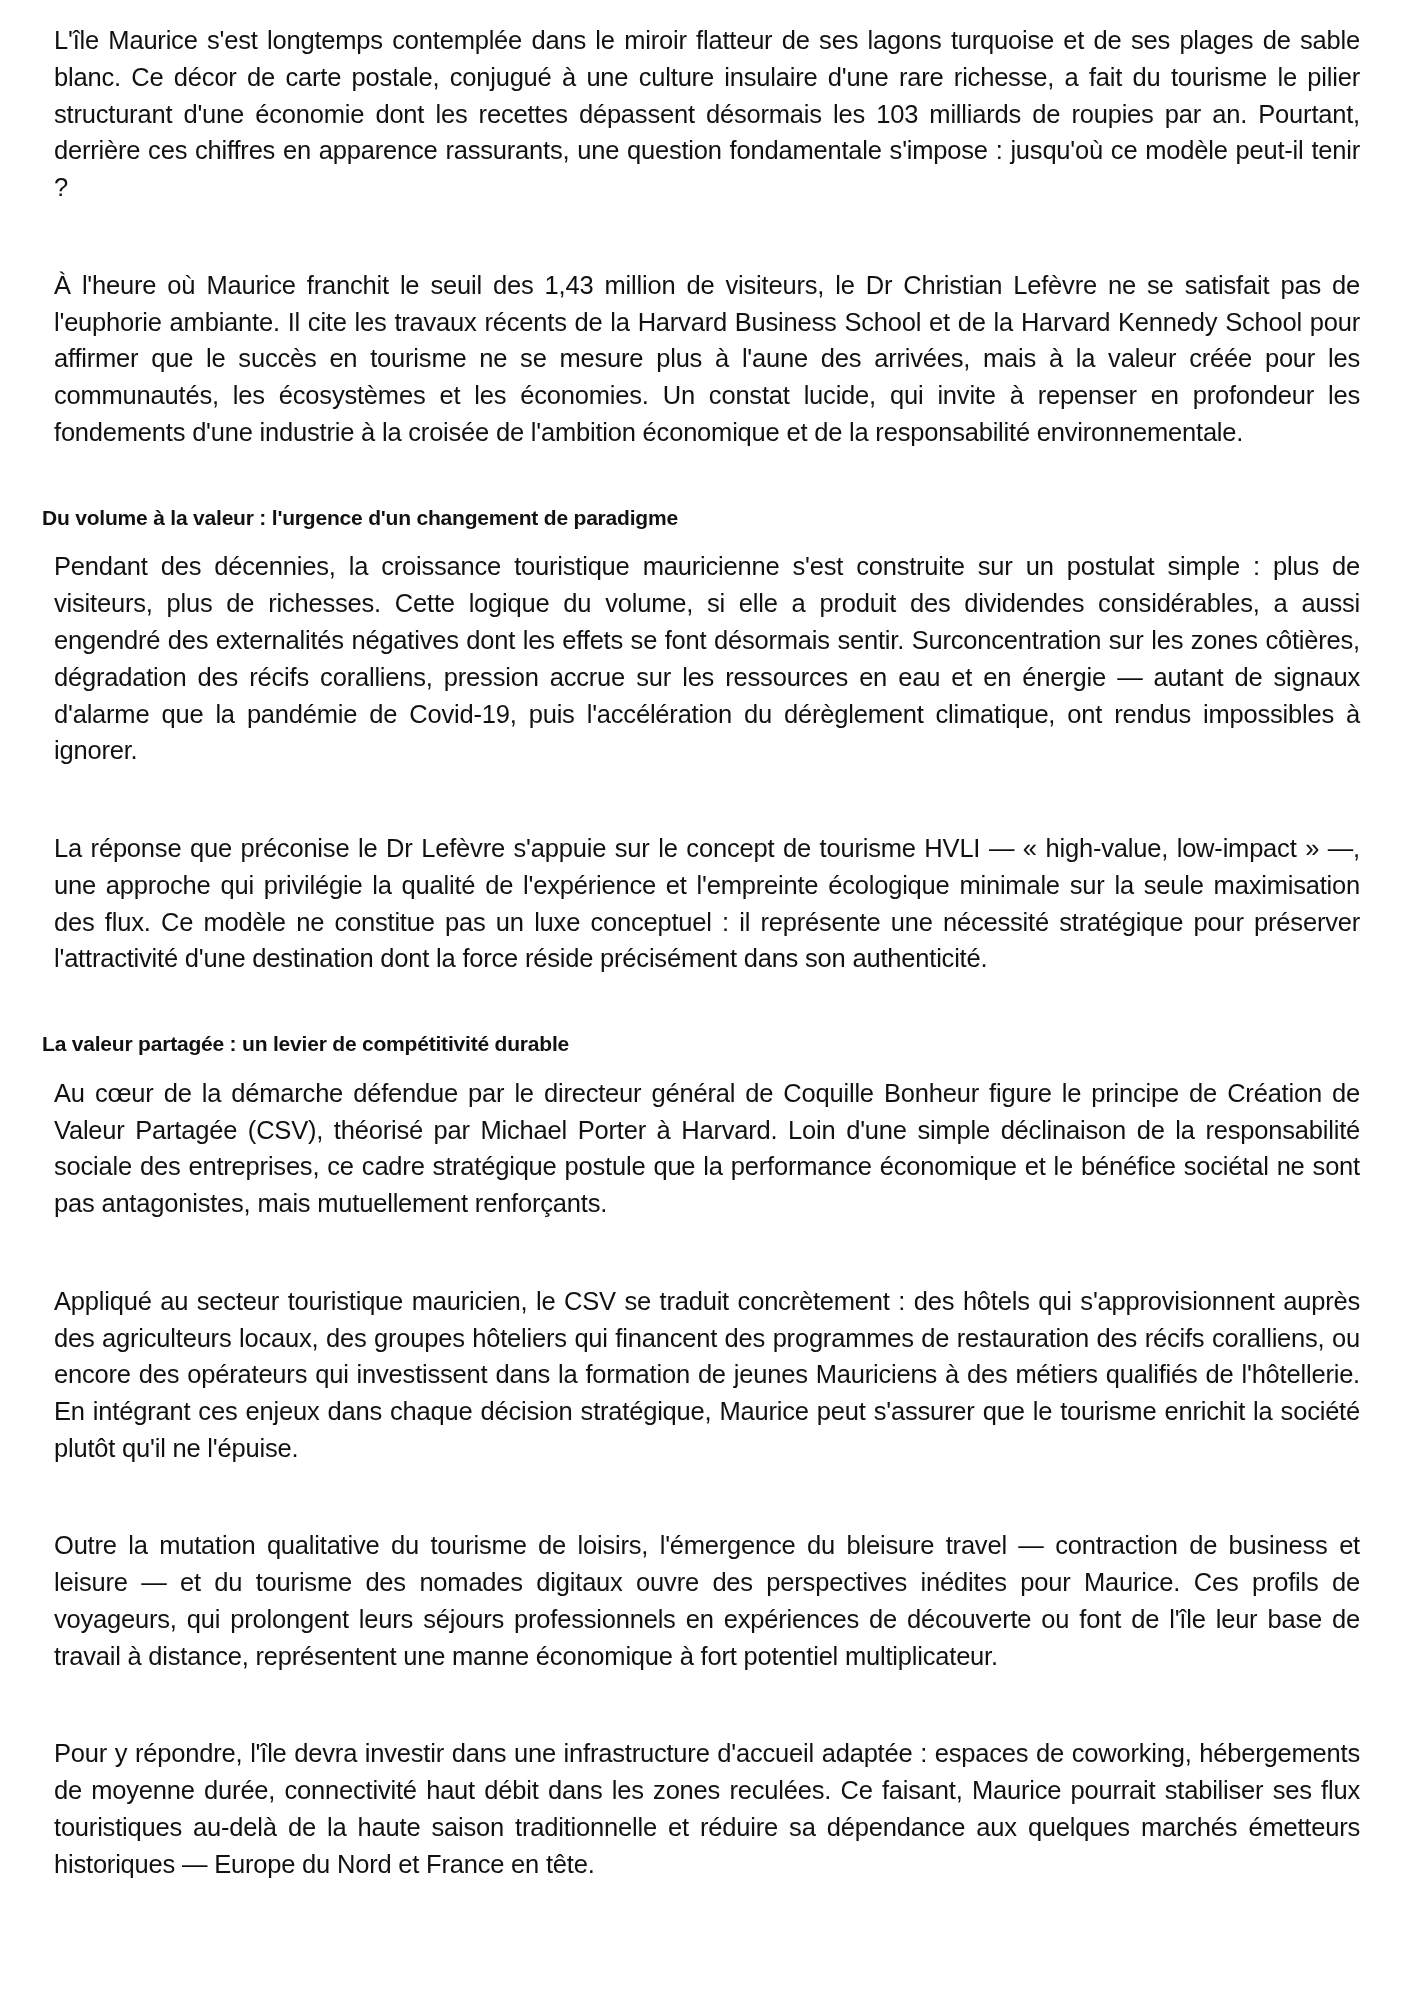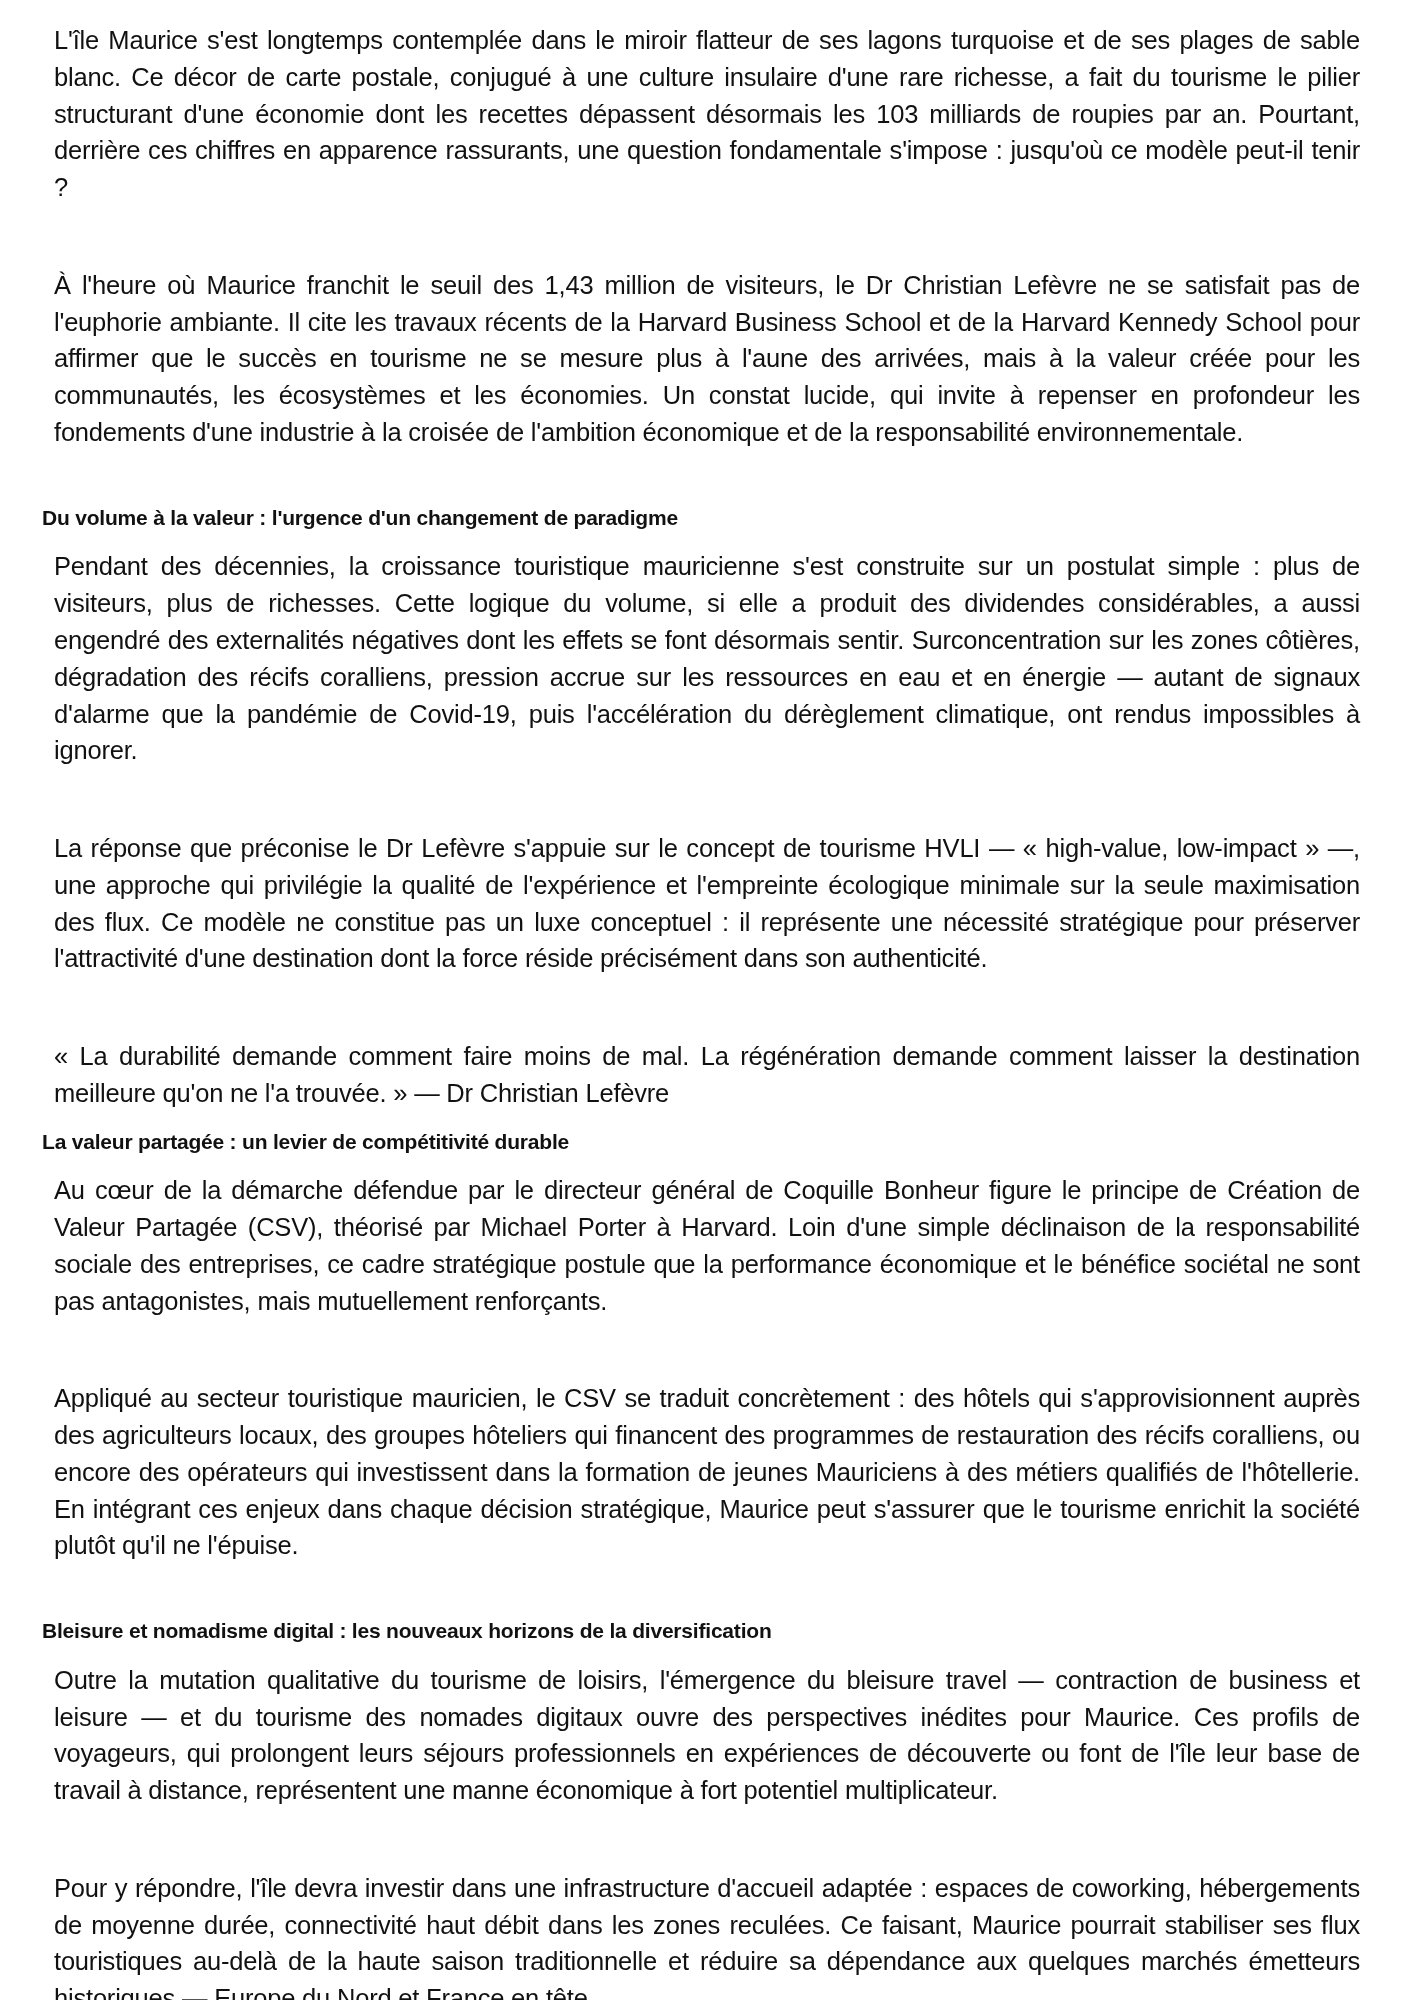--- a/index.html
+++ b/index.html
@@ -49,25 +49,23 @@
   <p>L'île Maurice s'est longtemps contemplée dans le miroir flatteur de ses lagons turquoise et de ses plages de sable blanc. Ce décor de carte postale, conjugué à une culture insulaire d'une rare richesse, a fait du tourisme le pilier structurant d'une économie dont les recettes dépassent désormais les 103 milliards de roupies par an. Pourtant, derrière ces chiffres en apparence rassurants, une question fondamentale s'impose : jusqu'où ce modèle peut-il tenir ?</p>
   <div class="gap"></div>
   <p>À l'heure où Maurice franchit le seuil des 1,43 million de visiteurs, le Dr Christian Lefèvre ne se satisfait pas de l'euphorie ambiante. Il cite les travaux récents de la Harvard Business School et de la Harvard Kennedy School pour affirmer que le succès en tourisme ne se mesure plus à l'aune des arrivées, mais à la valeur créée pour les communautés, les écosystèmes et les économies. Un constat lucide, qui invite à repenser en profondeur les fondements d'une industrie à la croisée de l'ambition économique et de la responsabilité environnementale.</p>
   <div class="gap"></div>
 
   <h2>Du volume à la valeur : l'urgence d'un changement de paradigme</h2>
   <p>Pendant des décennies, la croissance touristique mauricienne s'est construite sur un postulat simple : plus de visiteurs, plus de richesses. Cette logique du volume, si elle a produit des dividendes considérables, a aussi engendré des externalités négatives dont les effets se font désormais sentir. Surconcentration sur les zones côtières, dégradation des récifs coralliens, pression accrue sur les ressources en eau et en énergie — autant de signaux d'alarme que la pandémie de Covid-19, puis l'accélération du dérèglement climatique, ont rendus impossibles à ignorer.</p>
   <div class="gap"></div>
   <p>La réponse que préconise le Dr Lefèvre s'appuie sur le concept de tourisme HVLI — « high-value, low-impact » —, une approche qui privilégie la qualité de l'expérience et l'empreinte écologique minimale sur la seule maximisation des flux. Ce modèle ne constitue pas un luxe conceptuel : il représente une nécessité stratégique pour préserver l'attractivité d'une destination dont la force réside précisément dans son authenticité.</p>
   <div class="gap"></div>
-  <p class="quote">« La durabilité demande comment faire moins de mal. La régénération demande comment laisser la destination meilleure qu'on ne l'a trouvée. » — Dr Christian Lefèvre</p>
 
   <h2>La valeur partagée : un levier de compétitivité durable</h2>
   <p>Au cœur de la démarche défendue par le directeur général de Coquille Bonheur figure le principe de Création de Valeur Partagée (CSV), théorisé par Michael Porter à Harvard. Loin d'une simple déclinaison de la responsabilité sociale des entreprises, ce cadre stratégique postule que la performance économique et le bénéfice sociétal ne sont pas antagonistes, mais mutuellement renforçants.</p>
   <div class="gap"></div>
   <p>Appliqué au secteur touristique mauricien, le CSV se traduit concrètement : des hôtels qui s'approvisionnent auprès des agriculteurs locaux, des groupes hôteliers qui financent des programmes de restauration des récifs coralliens, ou encore des opérateurs qui investissent dans la formation de jeunes Mauriciens à des métiers qualifiés de l'hôtellerie. En intégrant ces enjeux dans chaque décision stratégique, Maurice peut s'assurer que le tourisme enrichit la société plutôt qu'il ne l'épuise.</p>
   <div class="gap"></div>
 
-  <h2>Bleisure et nomadisme digital : les nouveaux horizons de la diversification</h2>
   <p>Outre la mutation qualitative du tourisme de loisirs, l'émergence du bleisure travel — contraction de business et leisure — et du tourisme des nomades digitaux ouvre des perspectives inédites pour Maurice. Ces profils de voyageurs, qui prolongent leurs séjours professionnels en expériences de découverte ou font de l'île leur base de travail à distance, représentent une manne économique à fort potentiel multiplicateur.</p>
   <div class="gap"></div>
   <p>Pour y répondre, l'île devra investir dans une infrastructure d'accueil adaptée : espaces de coworking, hébergements de moyenne durée, connectivité haut débit dans les zones reculées. Ce faisant, Maurice pourrait stabiliser ses flux touristiques au-delà de la haute saison traditionnelle et réduire sa dépendance aux quelques marchés émetteurs historiques — Europe du Nord et France en tête.</p>
 </div>
 
 </body></html>

